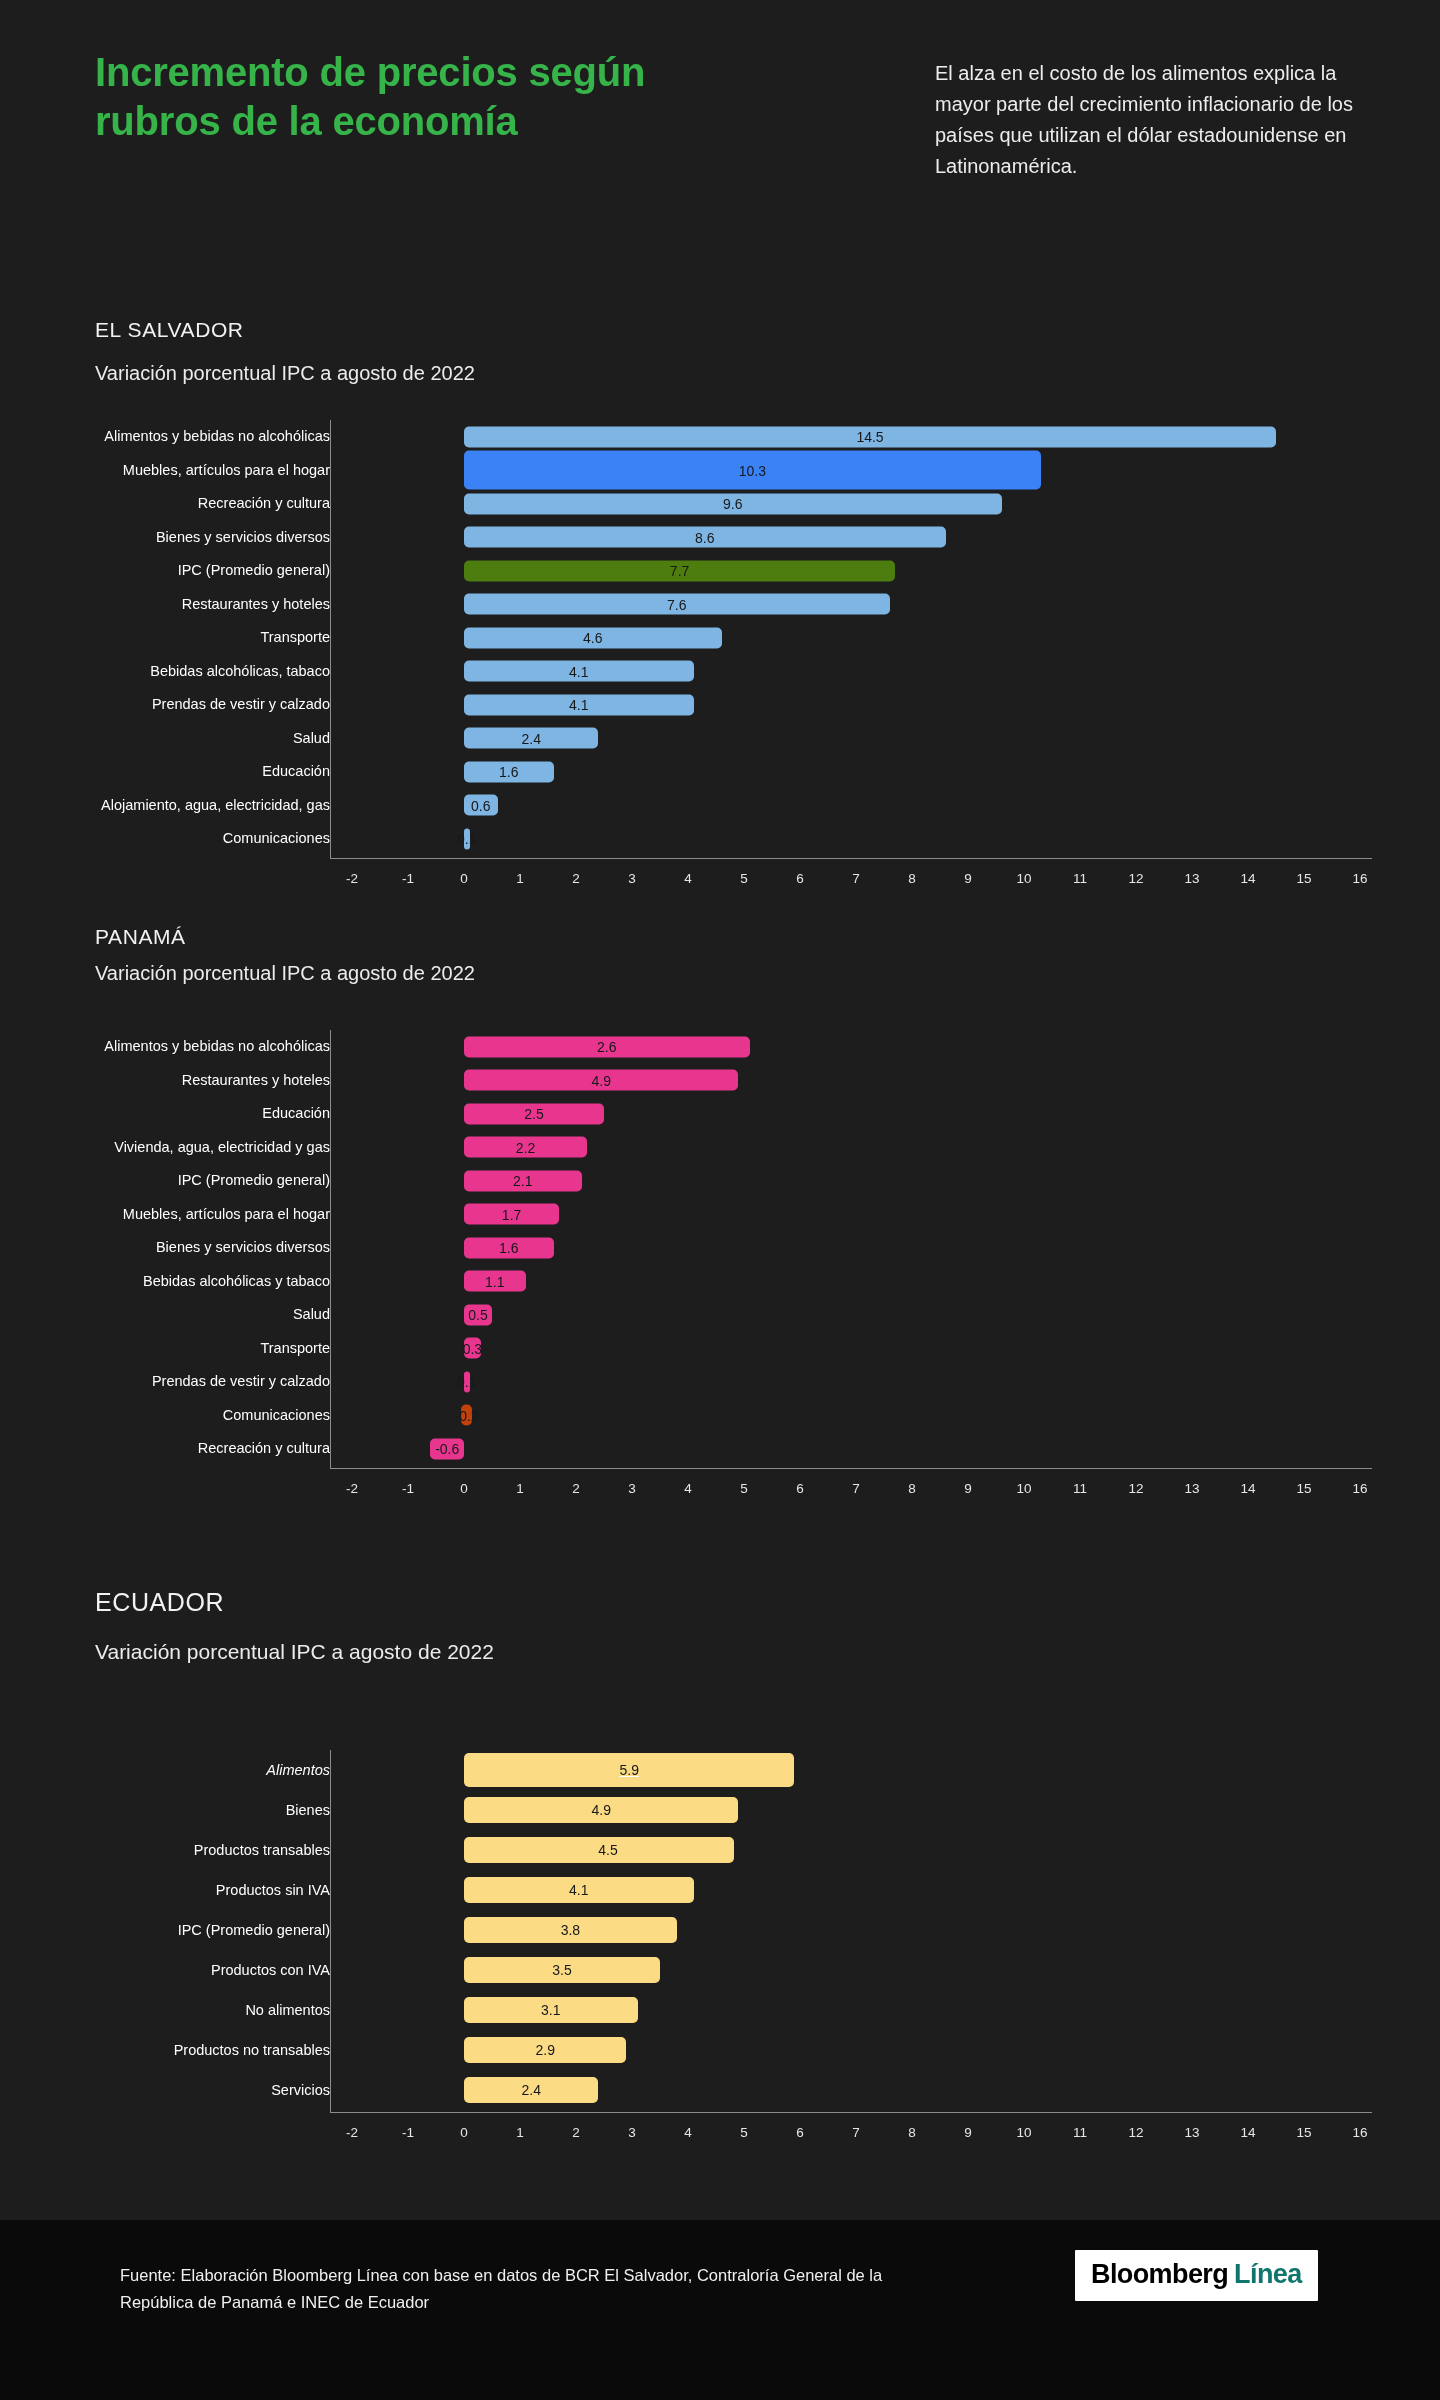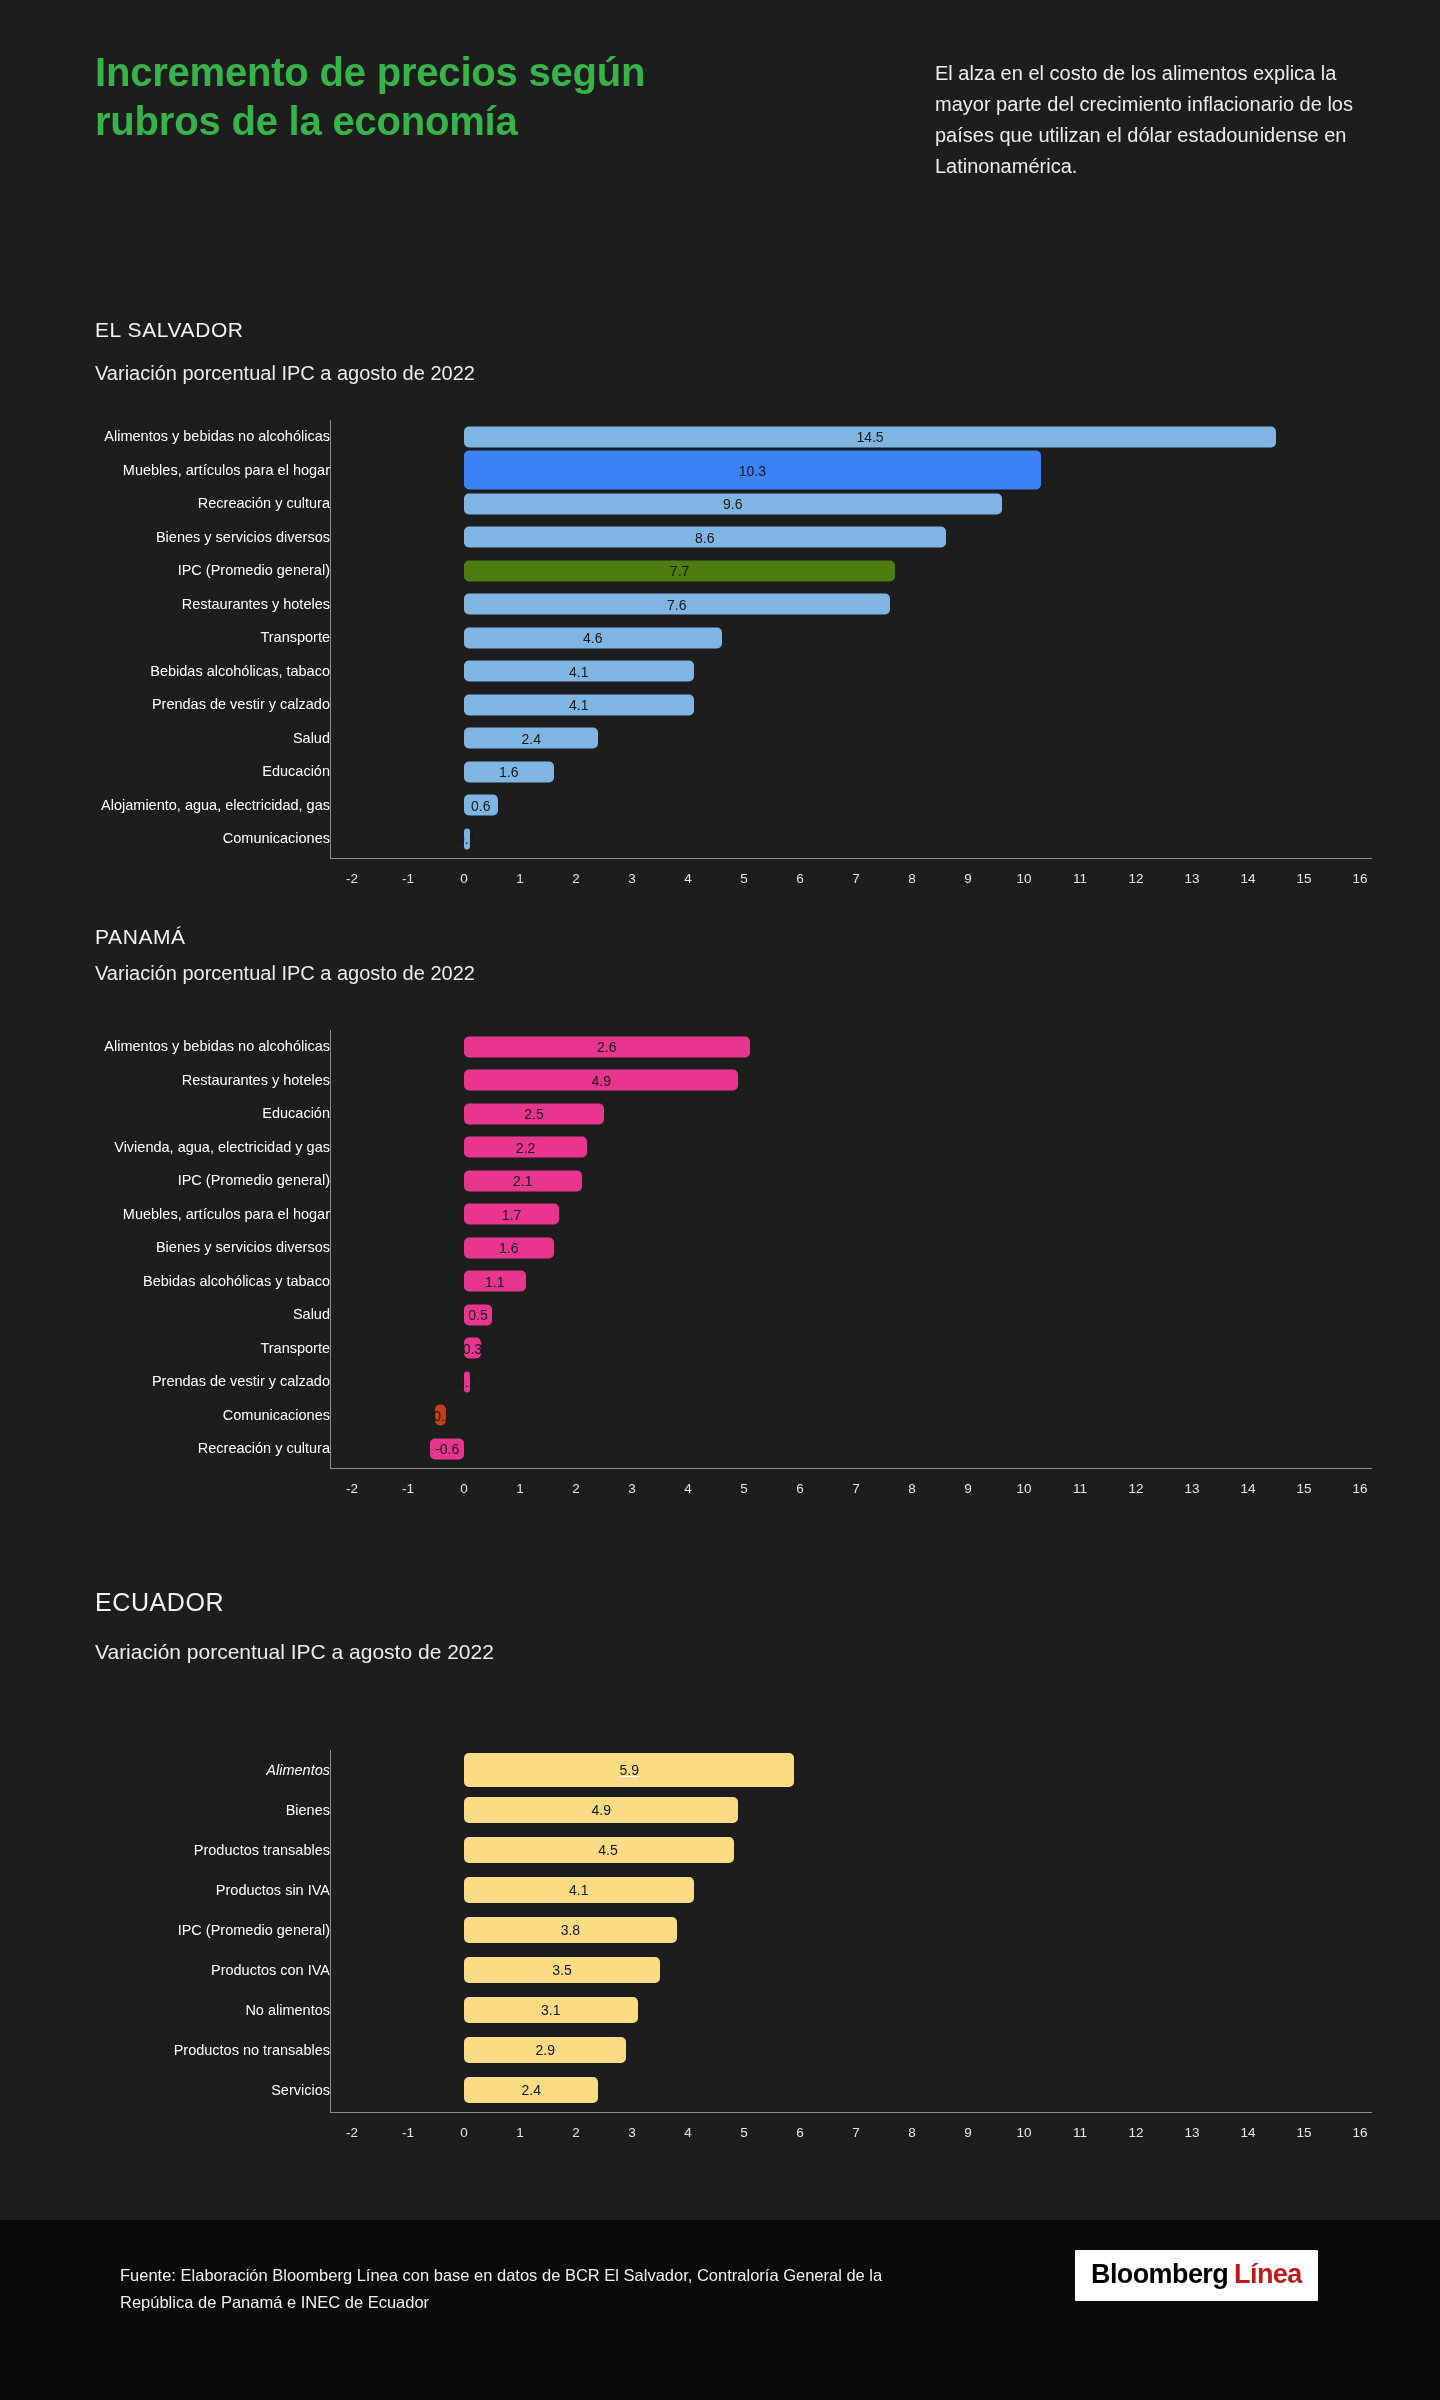--- a/index.html
+++ b/index.html
@@ -159,21 +159,21 @@
     top: 30px;
     background: #ffffff;
     padding: 9px 16px 11px 16px;
     border-radius: 1px;
     font-size: 27px;
     font-weight: bold;
     letter-spacing: -0.6px;
     white-space: nowrap;
   }
   .logo .bb { color: #000000; }
-  .logo .ln { color: #b91c1c; margin-left: 6px; }
+  .logo .ln { color: #0f766e; margin-left: 6px; }
 </style>
 </head>
 <body>
 
 <div class="page">
 
   <div class="header">
     <div class="title">Incremento de precios según rubros de la economía</div>
     <div class="subtitle">El alza en el costo de los alimentos explica la mayor parte del crecimiento inflacionario de los países que utilizan el dólar estadounidense en Latinonamérica.</div>
   </div>
@@ -354,21 +354,21 @@
             </div>
           </div>
           <div class="row" style="position: absolute; top: 335px; height: 33.5px;">
             <div class="cat-label" style="right: 1110px; top: 9.25px;">Prendas de vestir y calzado</div>
             <div class="bar" style="background: rgb(232, 54, 143); height: 21px; left: 464px; width: 5.6px;">
               <span class="bar-val">0.1</span>
             </div>
           </div>
           <div class="row" style="position: absolute; top: 368.5px; height: 33.5px;">
             <div class="cat-label" style="right: 1110px; top: 9.25px;">Comunicaciones</div>
-            <div class="bar" style="background: #c2410c; height: 21px; left: 435px; width: 11.2px;">
+            <div class="bar" style="background: #c2410c; height: 21px; left: 461px; width: 11.2px;">
               <span class="bar-val">-0.2</span>
             </div>
           </div>
           <div class="row" style="position: absolute; top: 402px; height: 33.5px;">
             <div class="cat-label" style="right: 1110px; top: 9.25px;">Recreación y cultura</div>
             <div class="bar" style="background: rgb(232, 54, 143); height: 21px; left: 430.4px; width: 33.6px;">
               <span class="bar-val">-0.6</span>
             </div>
           </div>
         </div>

